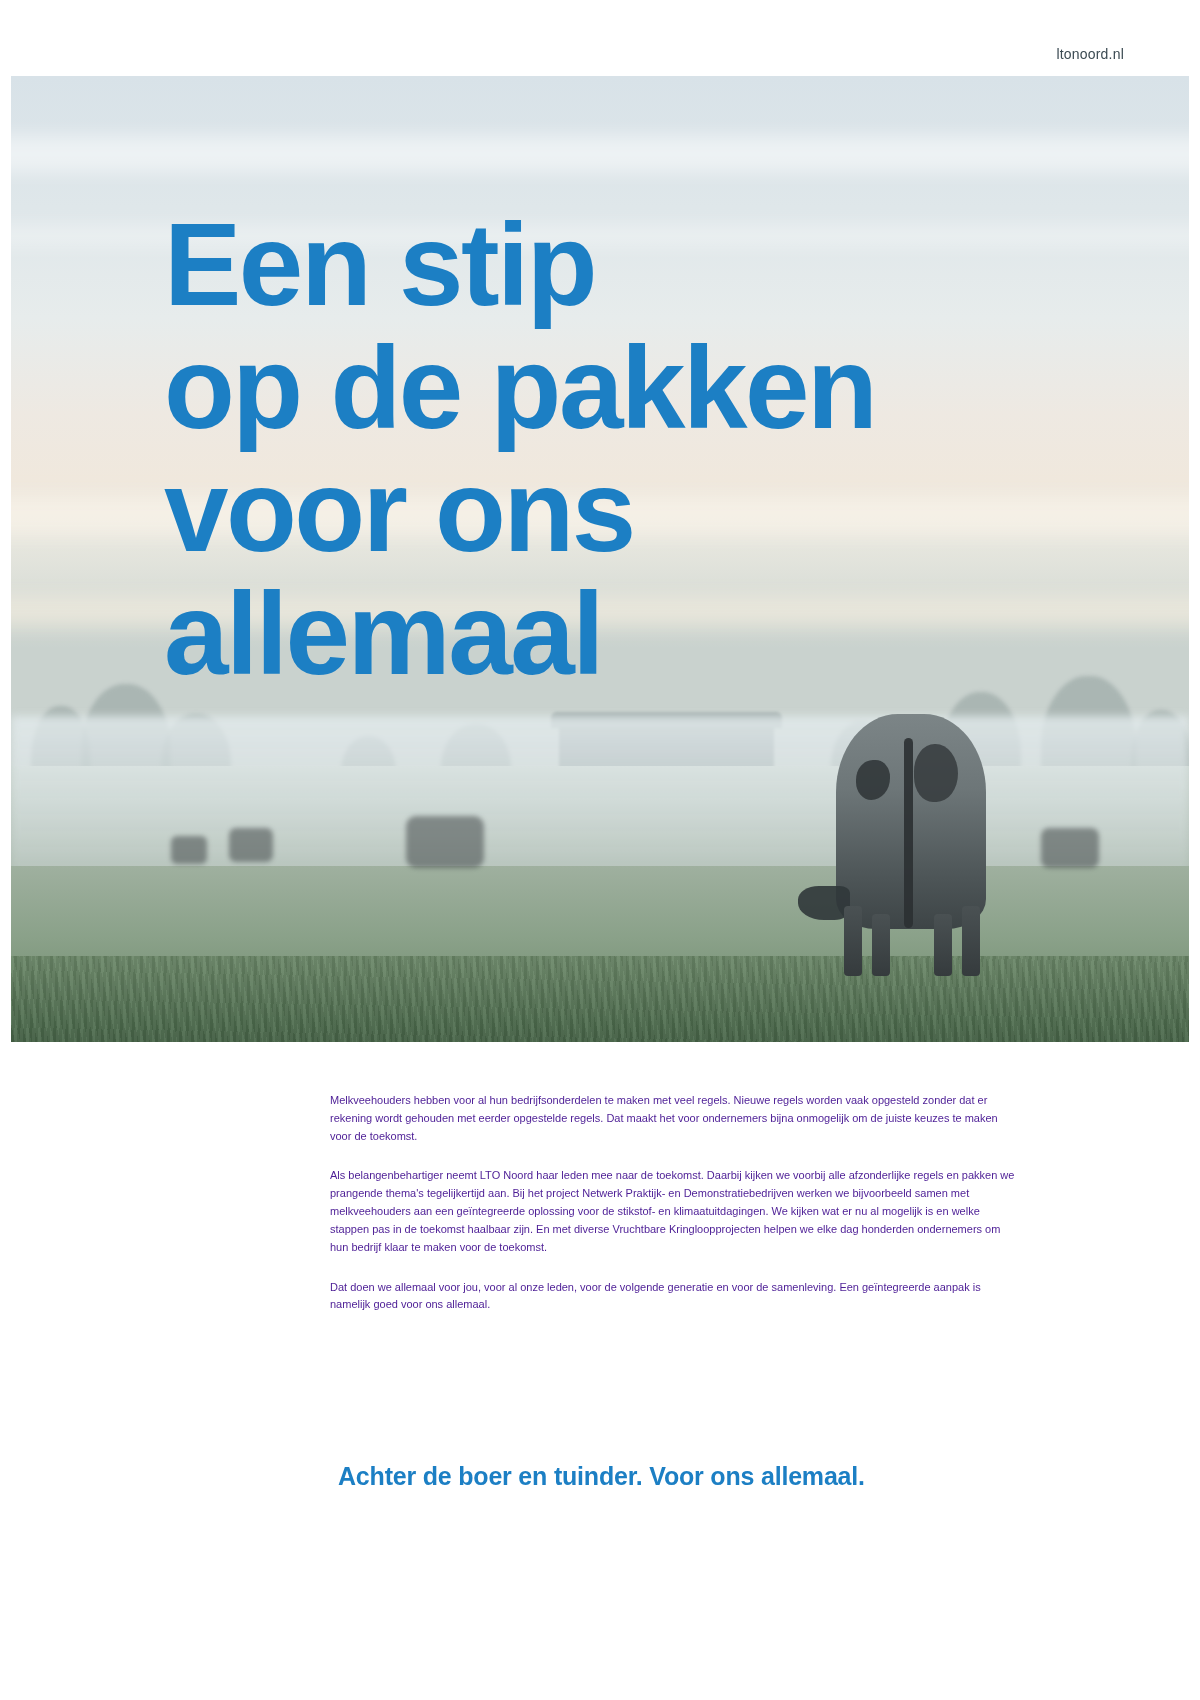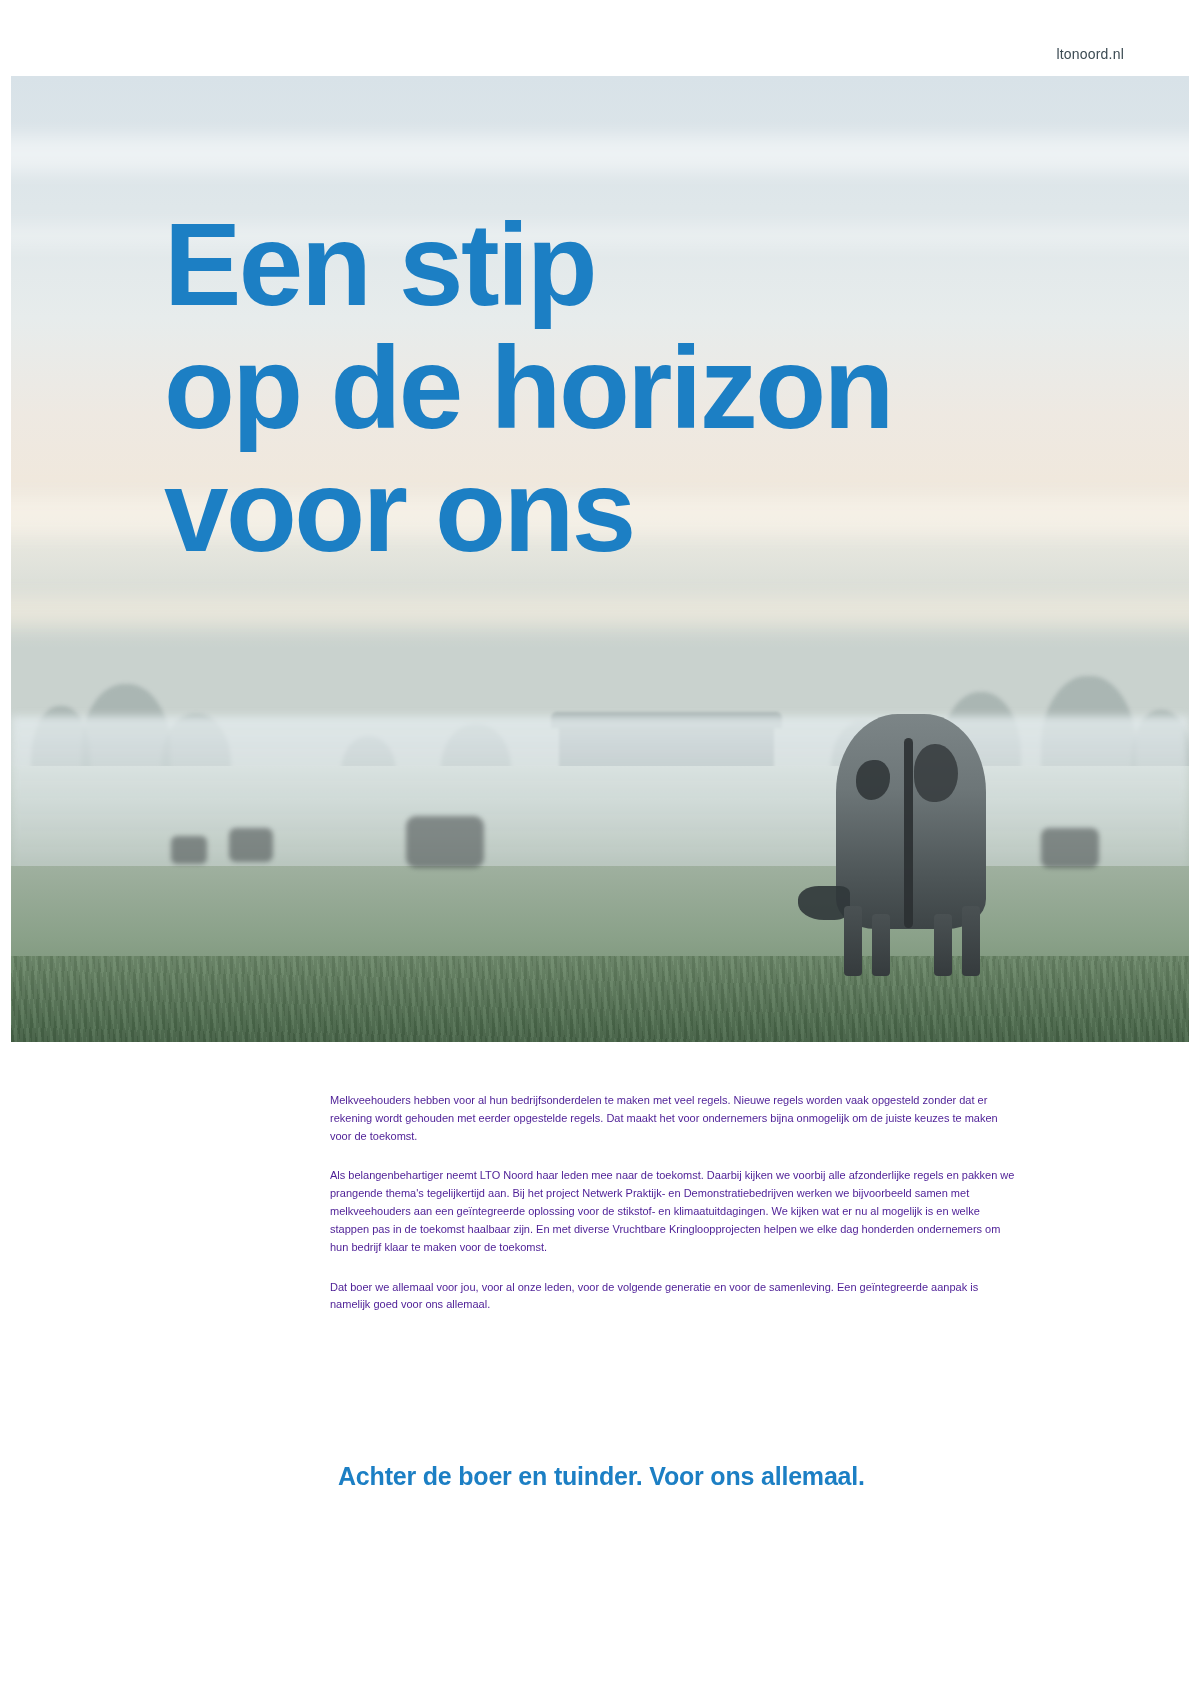--- a/index.html
+++ b/index.html
@@ -339,27 +339,28 @@
       <div class="tail"></div>
       <div class="head"></div>
       <div class="leg l1"></div>
       <div class="leg l2"></div>
       <div class="leg l3"></div>
       <div class="leg l4"></div>
     </div>
 
     <div class="headline">
       <span class="line">Een stip</span>
-      <span class="line">op de horizon</span>
+      <span class="line">op de pakken</span>
       <span class="line">voor ons</span>
+      <span class="line">allemaal</span>
     </div>
   </div>
 
   <div class="copy">
     <p>Melkveehouders hebben voor al hun bedrijfsonderdelen te maken met veel regels. Nieuwe regels worden vaak opgesteld zonder dat er rekening wordt gehouden met eerder opgestelde regels. Dat maakt het voor ondernemers bijna onmogelijk om de juiste keuzes te maken voor de toekomst.</p>
     <p>Als belangenbehartiger neemt LTO Noord haar leden mee naar de toekomst. Daarbij kijken we voorbij alle afzonderlijke regels en pakken we prangende thema's tegelijkertijd aan. Bij het project Netwerk Praktijk- en Demonstratiebedrijven werken we bijvoorbeeld samen met melkveehouders aan een geïntegreerde oplossing voor de stikstof- en klimaatuitdagingen. We kijken wat er nu al mogelijk is en welke stappen pas in de toekomst haalbaar zijn. En met diverse Vruchtbare Kringloopprojecten helpen we elke dag honderden ondernemers om hun bedrijf klaar te maken voor de toekomst.</p>
-    <p>Dat boer we allemaal voor jou, voor al onze leden, voor de volgende generatie en voor de samenleving. Een geïntegreerde aanpak is namelijk goed voor ons allemaal.</p>
+    <p>Dat doen we allemaal voor jou, voor al onze leden, voor de volgende generatie en voor de samenleving. Een geïntegreerde aanpak is namelijk goed voor ons allemaal.</p>
   </div>
 
   <div class="tagline">Achter de boer en tuinder. Voor ons allemaal.</div>
 
 
 </div>
 
 </body></html>

